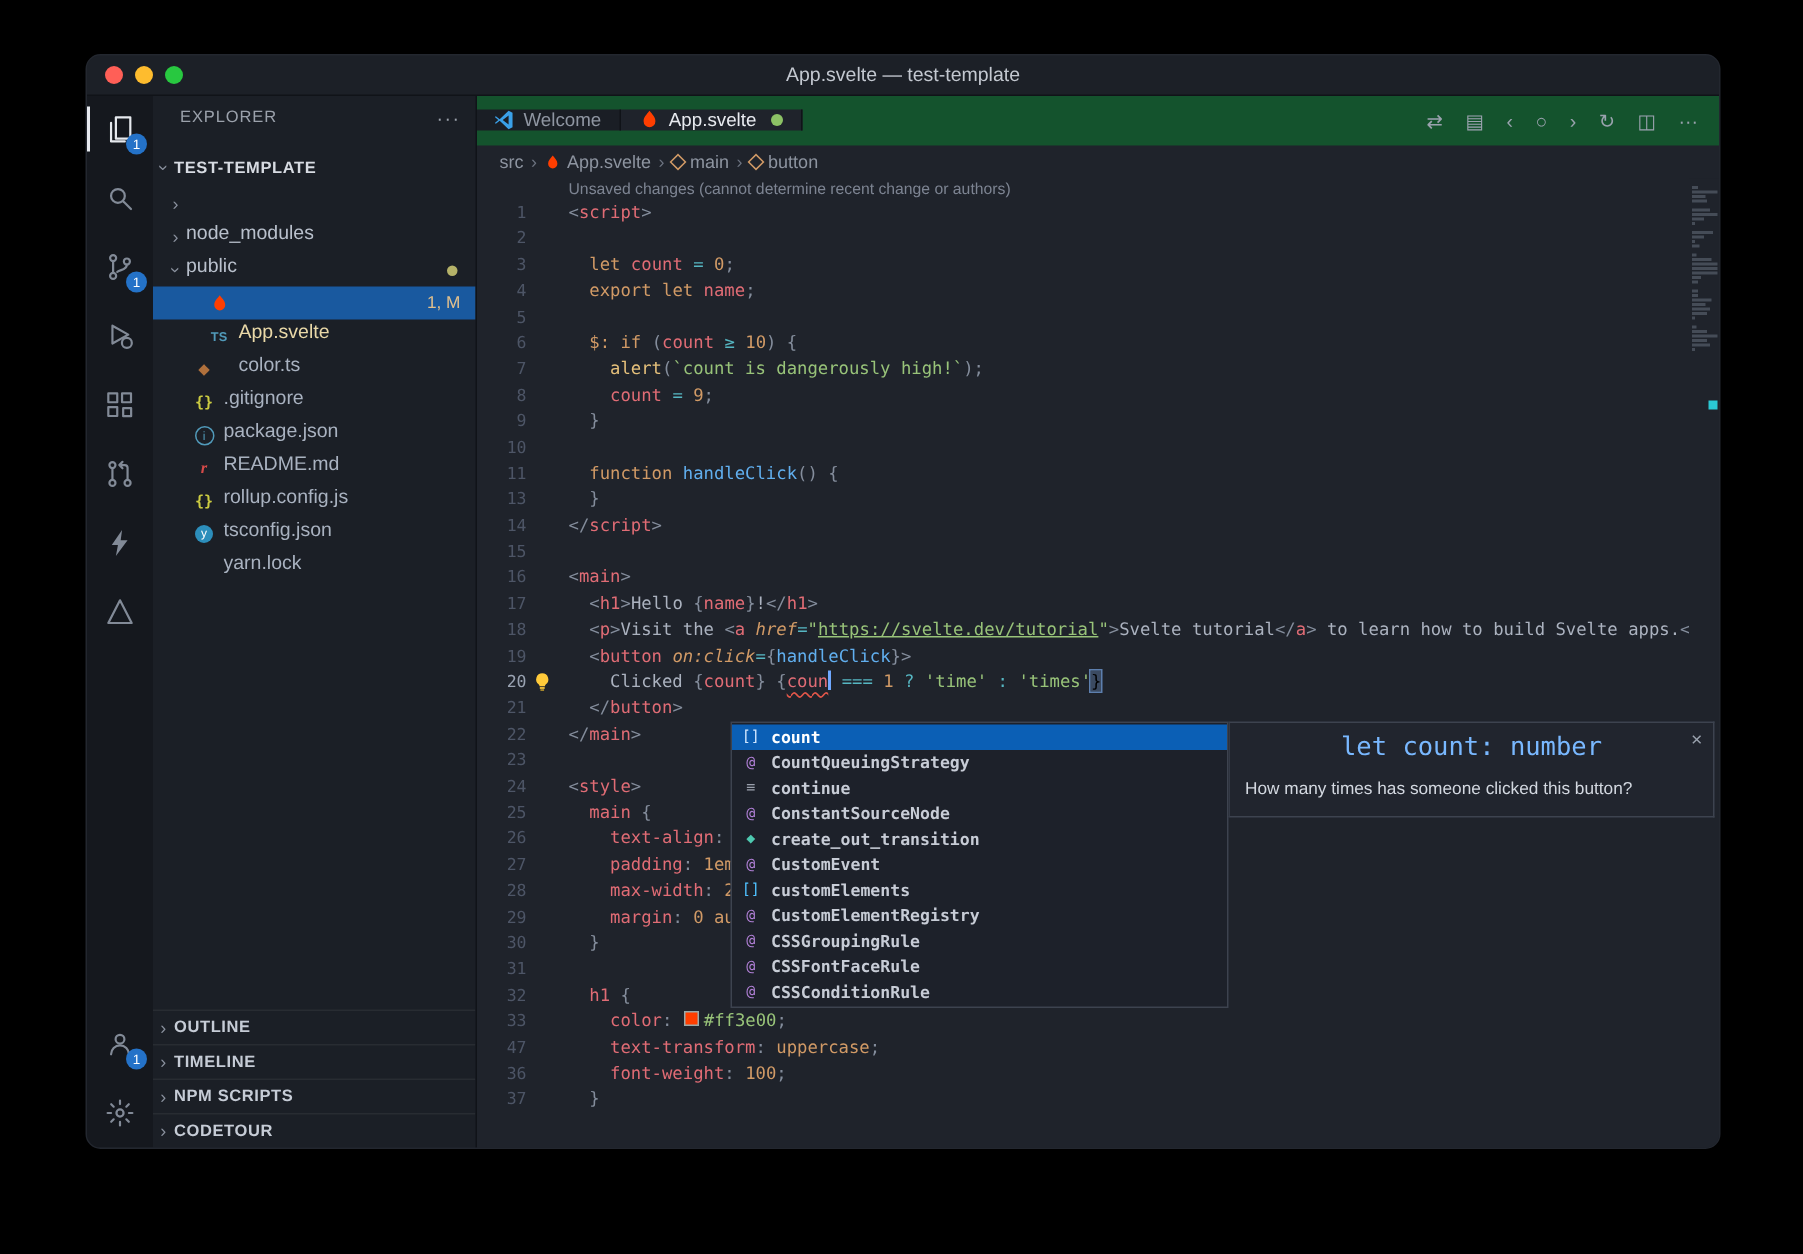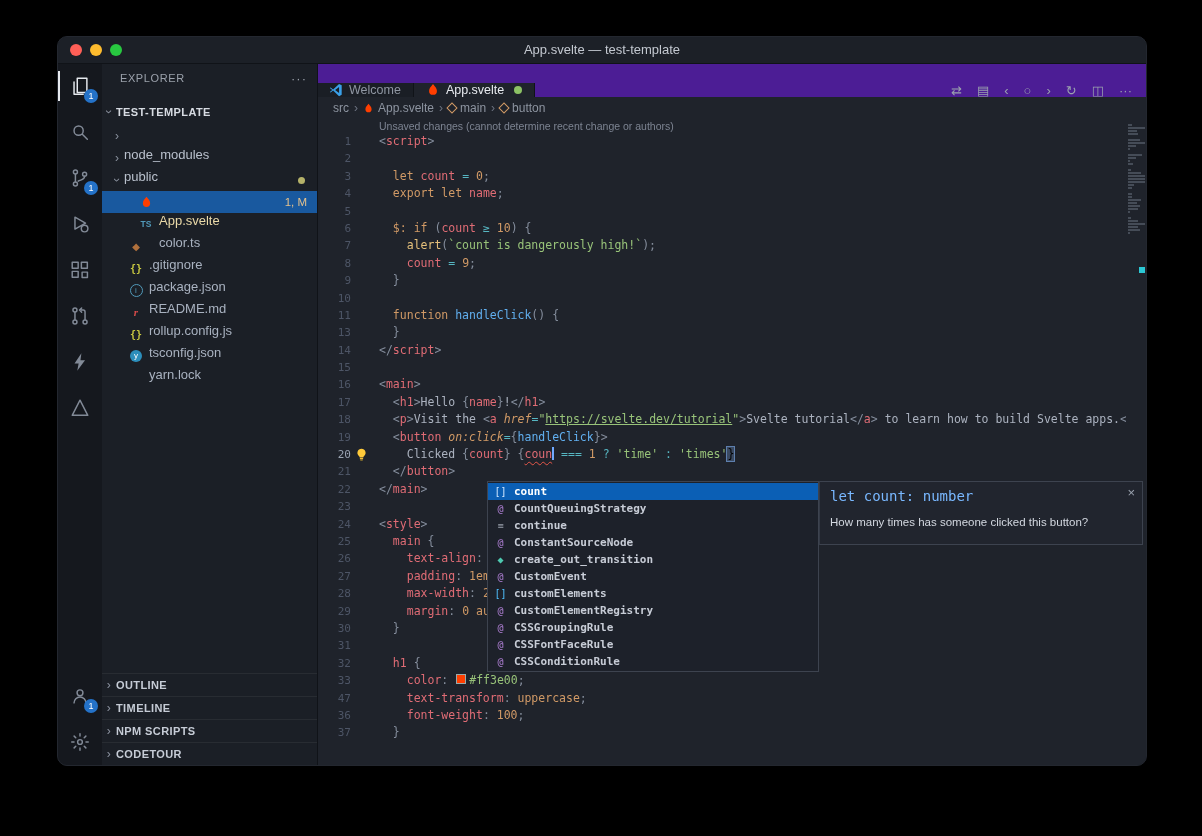--- a/index.html
+++ b/index.html
@@ -49,21 +49,21 @@
   .fic.info{color:#519aba;}
   .ibox{width:11px;height:11px;border:1px solid #519aba;border-radius:50%;font-size:8px;line-height:11px;text-align:center;display:block;}
   .ybox{width:12px;height:12px;border-radius:50%;background:#2c8ebb;color:#fff;font-size:8px;line-height:12px;text-align:center;display:block;}
   .trow .rbadge{margin-left:auto;margin-right:10px;font-size:11.5px;color:#e2c08d;}
   .trow .dot{position:absolute;right:12px;top:8px;width:7px;height:7px;border-radius:50%;background:#b5b269;}
   .sb-panels{position:absolute;left:0;right:0;bottom:0;}
   .panel-row{height:22px;display:flex;align-items:center;font-size:11px;font-weight:bold;color:#c6ccd6;
              border-top:1px solid rgba(255,255,255,.06);letter-spacing:.4px;cursor:pointer;}
   
   .editor{position:absolute;left:259px;top:26px;right:0;bottom:0;background:#1f232b;}
-  .tabbar{height:34px;background:#4c1d95;display:flex;align-items:flex-end;}
+  .tabbar{height:34px;background:#14532d;display:flex;align-items:center;}
   .tab{display:flex;align-items:center;gap:6px;padding:0 12px;font-size:12.5px;color:#8f96a2;background:#1a1e25;
        border-right:1px solid #101318;cursor:pointer;}
   .tab.active{background:#1f232b;color:#e8ebf0;}
   .tab .ticon{width:14px;height:14px;display:inline-flex;}
   .tab .ticon svg{width:14px;height:14px;}
   .dirty-dot{width:8px;height:8px;border-radius:50%;background:#8cc265;margin-left:4px;}
   .editor-actions{margin-left:auto;display:flex;align-items:center;gap:15px;padding-right:14px;color:#9aa2ae;font-size:13px;}
   .ea{cursor:pointer;line-height:1;}
   .breadcrumbs{height:22px;display:flex;align-items:center;padding-left:16px;font-size:12px;color:#8d94a0;gap:5px;}
   .bc-sep{color:#6c7380;font-size:12px;}
@@ -94,21 +94,21 @@
   .ruler-mark{position:absolute;right:1px;top:148px;width:6px;height:6px;background:#2bc8d4;z-index:6;}
   
   .suggest{position:absolute;left:170px;top:418px;display:flex;align-items:flex-start;z-index:15;}
   .sg-list{width:330px;background:#1d212a;border:1px solid #3d434f;padding:1px 0;}
   .sg-row{height:17px;display:flex;align-items:center;gap:6px;padding:0 5px;color:#c7ccd6;
           font-family:"DejaVu Sans Mono",monospace;font-size:11px;font-weight:bold;cursor:pointer;white-space:nowrap;}
   .sg-row.sel{background:#0b5fb5;color:#fff;}
   .sg-icon{width:15px;flex:0 0 15px;text-align:center;font-size:10px;font-weight:normal;}
   .sg-doc{width:324px;height:64px;background:#21252e;border:1px solid #3d434f;border-left:1px solid #343a46;
           position:relative;box-sizing:border-box;}
-  .sg-sig{padding:6px 10px 0 10px;font-family:"DejaVu Sans Mono",monospace;font-size:14px;color:#79b8ff;}
+  .sg-sig{padding:6px 10px 0 10px;font-family:"DejaVu Sans Mono",monospace;font-size:17px;color:#79b8ff;text-align:center;}
   .sg-desc{padding:12px 10px 0 10px;font-size:11.5px;color:#d3d8e0;}
   .sg-close{position:absolute;right:7px;top:3px;color:#9aa2ae;font-size:13px;cursor:pointer;}
 </style>
 </head>
 <body>
 
 <div class="window">
 
   <div class="titlebar">
     <span class="tl close"></span>

